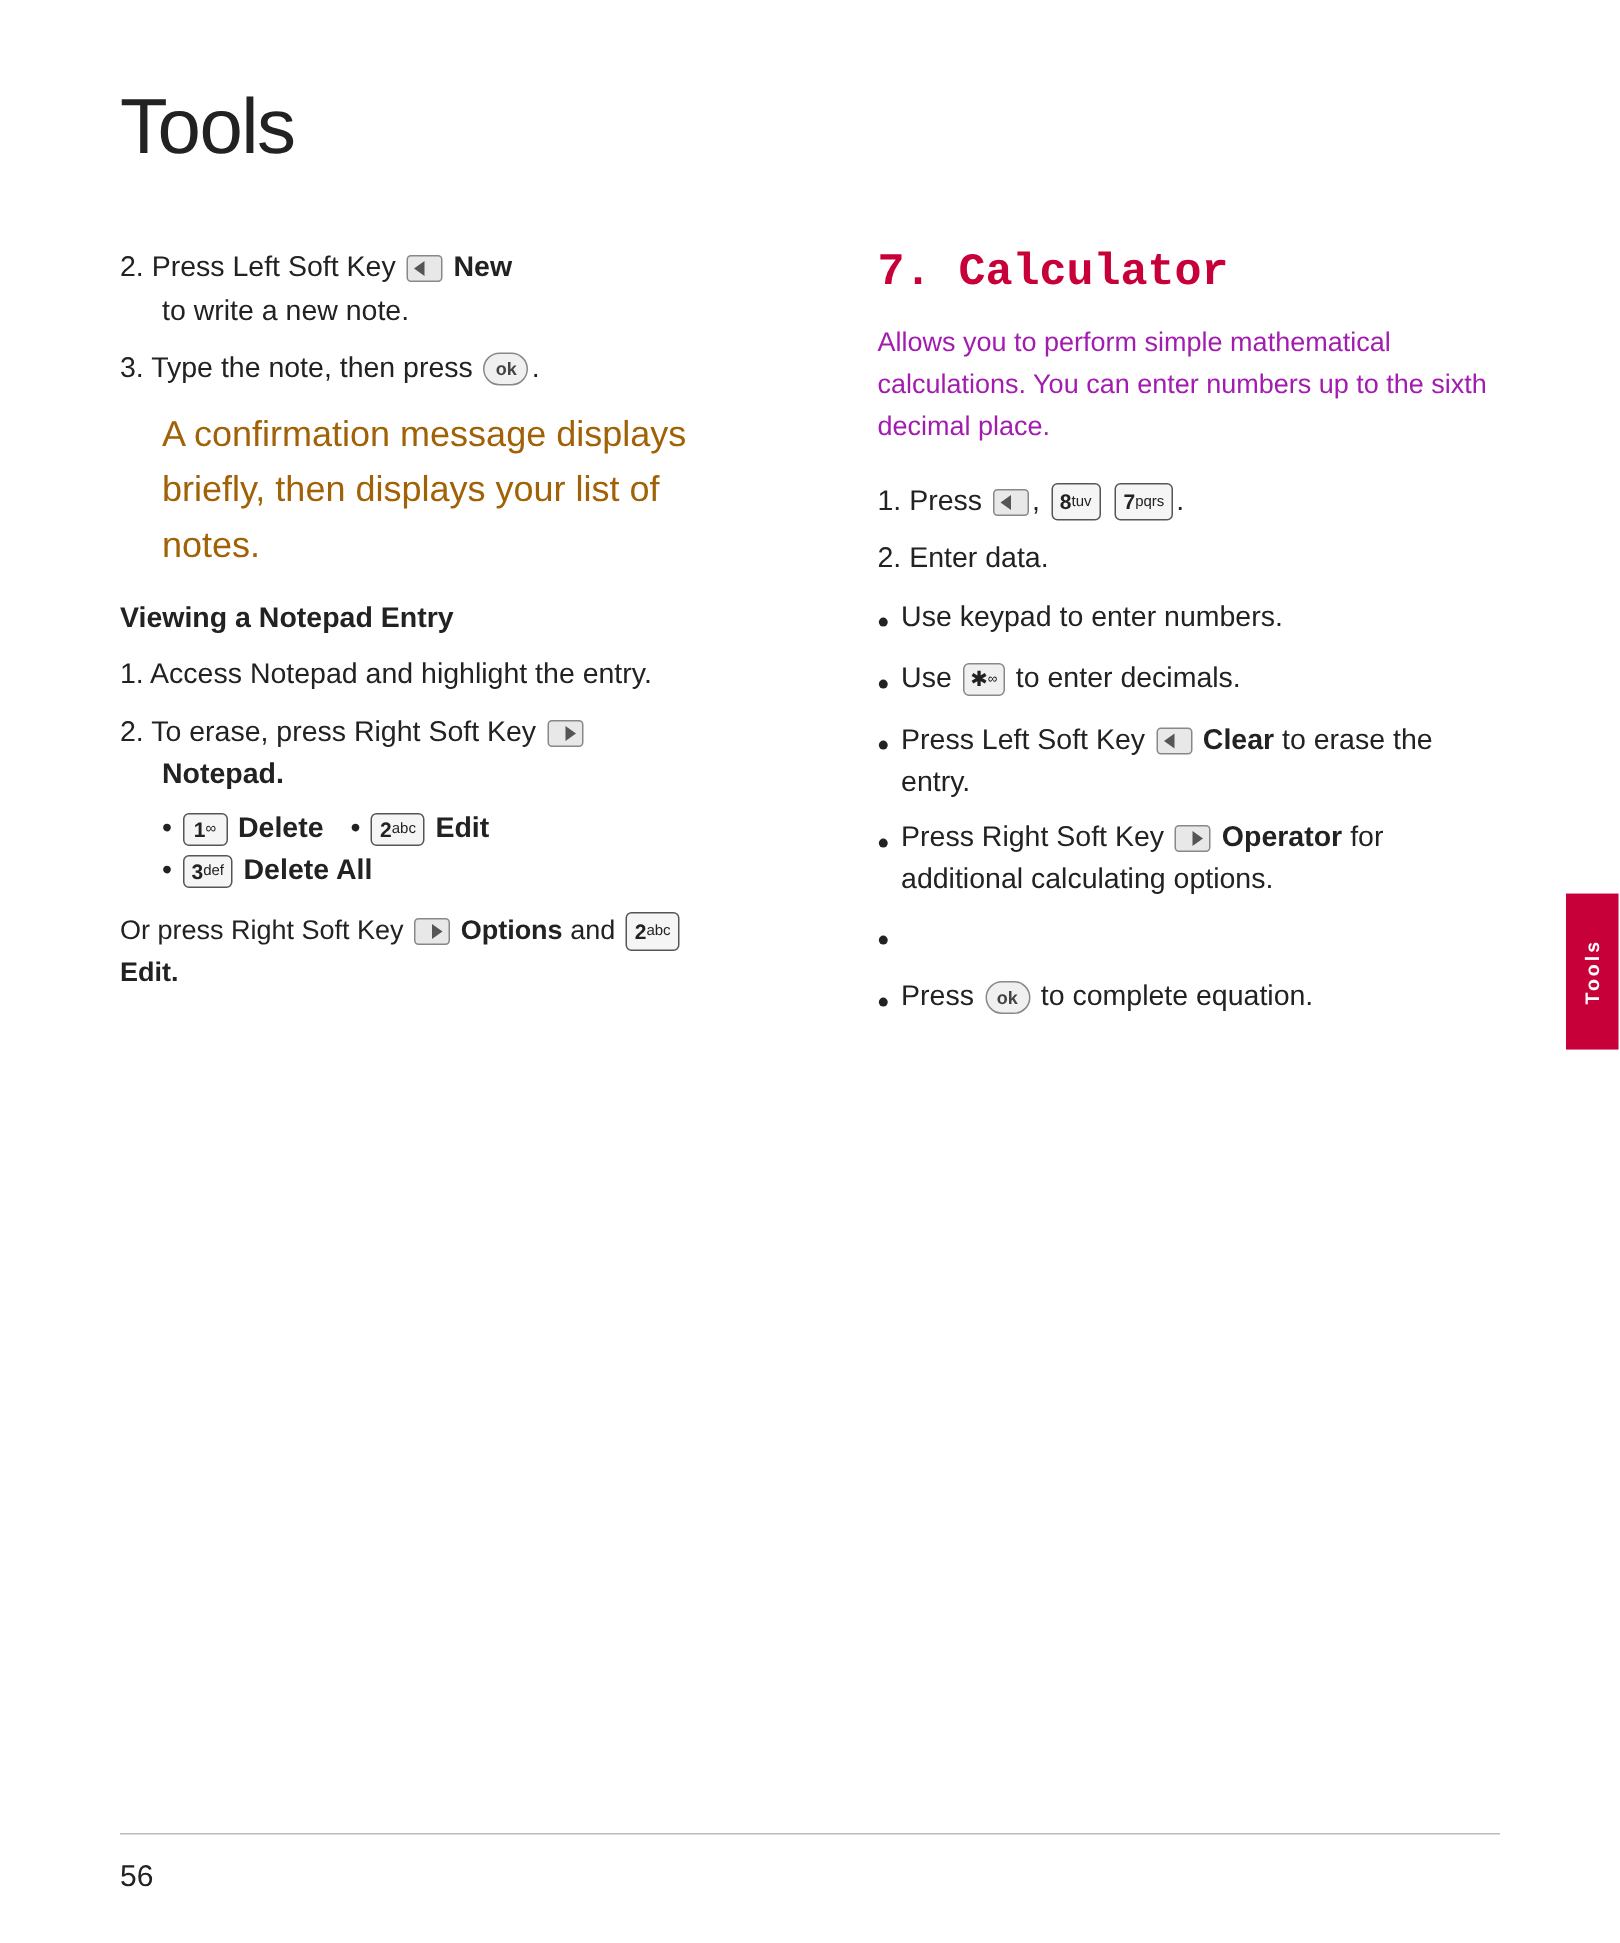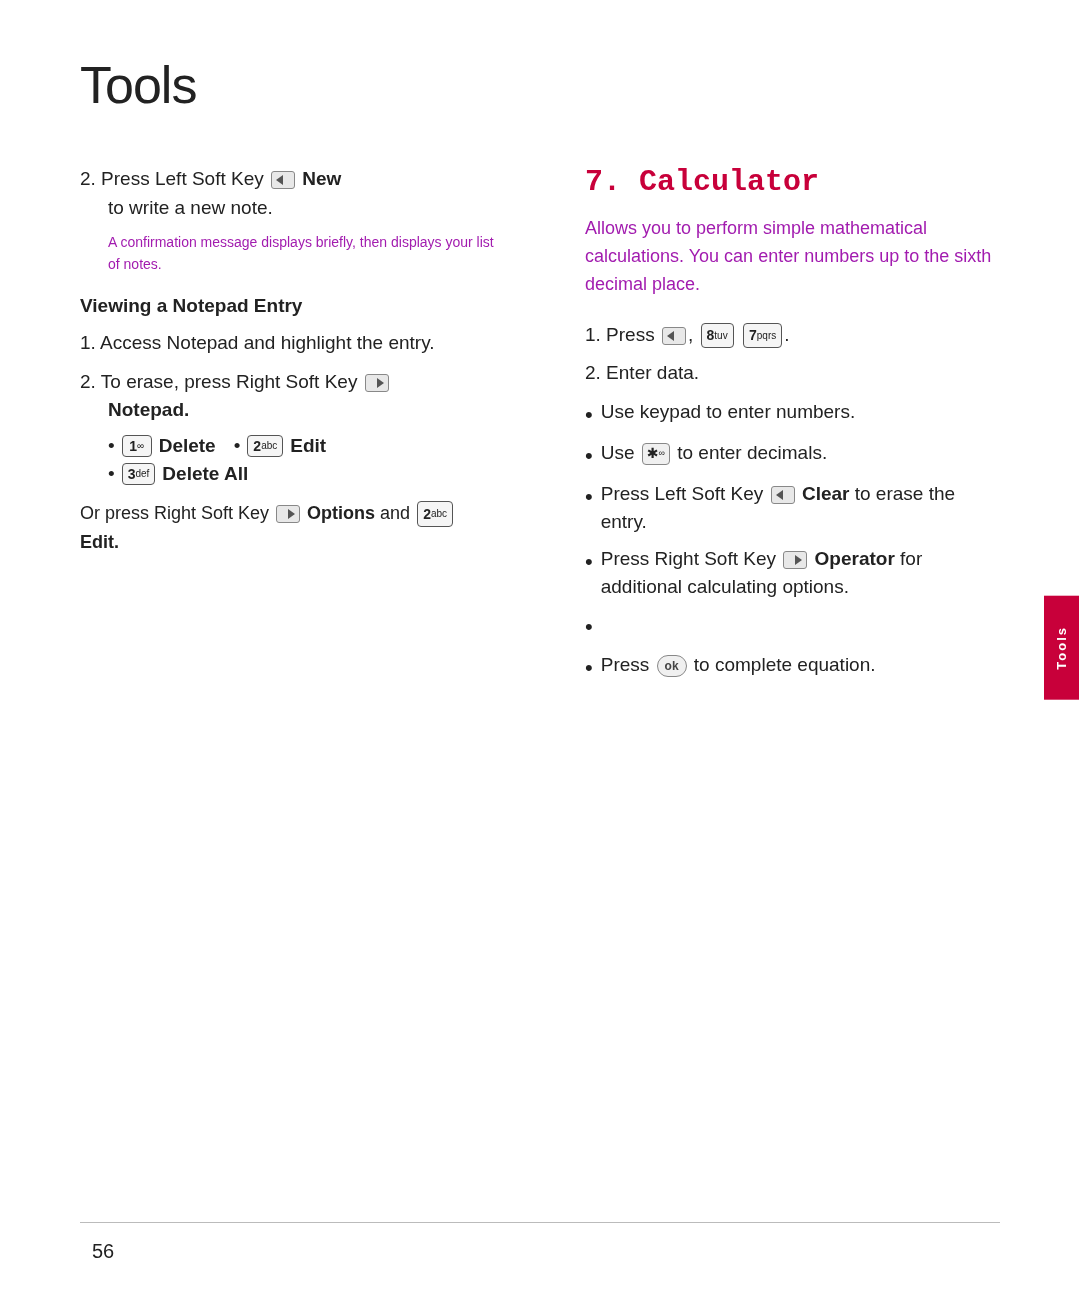--- a/index.html
+++ b/index.html
@@ -82,22 +82,22 @@
     
     .section-step {
       font-size: 19px;
       color: #222;
       margin-bottom: 10px;
       line-height: 1.5;
     }
 
     
     .confirmation-note {
-      font-size: 14px;
-      color: #a21caf;
+      font-size: 24px;
+      color: #a16207;
       line-height: 1.55;
       margin: 6px 0 20px 28px;
     }
 
     
     .sub-heading {
       font-size: 19px;
       font-weight: bold;
       color: #222;
       margin: 18px 0 12px 0;
@@ -234,21 +234,21 @@
     .divider-line {
       border: none;
       border-top: 1px solid #bbb;
       margin: 12px 0 12px 0;
     }
 
     
     .page-number {
       position: absolute;
       bottom: 32px;
-      left: 92px;
+      left: 80px;
       font-size: 20px;
       color: #222;
     }
 
     
     .inline-items {
       display: flex;
       flex-wrap: wrap;
       gap: 6px 18px;
       margin: 6px 0 6px 28px;
@@ -303,20 +303,24 @@
       <div class="left-col">
 
         <p class="section-step">
           <span>2. Press Left Soft Key</span>
           <span class="softkey-left"></span>
           <span class="bold">New</span>
           <br>
           <span style="padding-left:28px; display:inline-block;">to write a new note.</span>
         </p>
 
+        <p class="section-step">
+          <span>3. Type the note, then press</span>
+          <span class="ok-btn">ok</span>.
+        </p>
 
         <p class="confirmation-note">A confirmation message displays briefly, then displays your list of notes.</p>
 
         <p class="sub-heading">Viewing a Notepad Entry</p>
 
         <p class="section-step">1. Access Notepad and highlight the entry.</p>
 
         <p class="section-step">
           <span>2. To erase, press Right Soft Key</span>
           <span class="softkey-right"></span>

